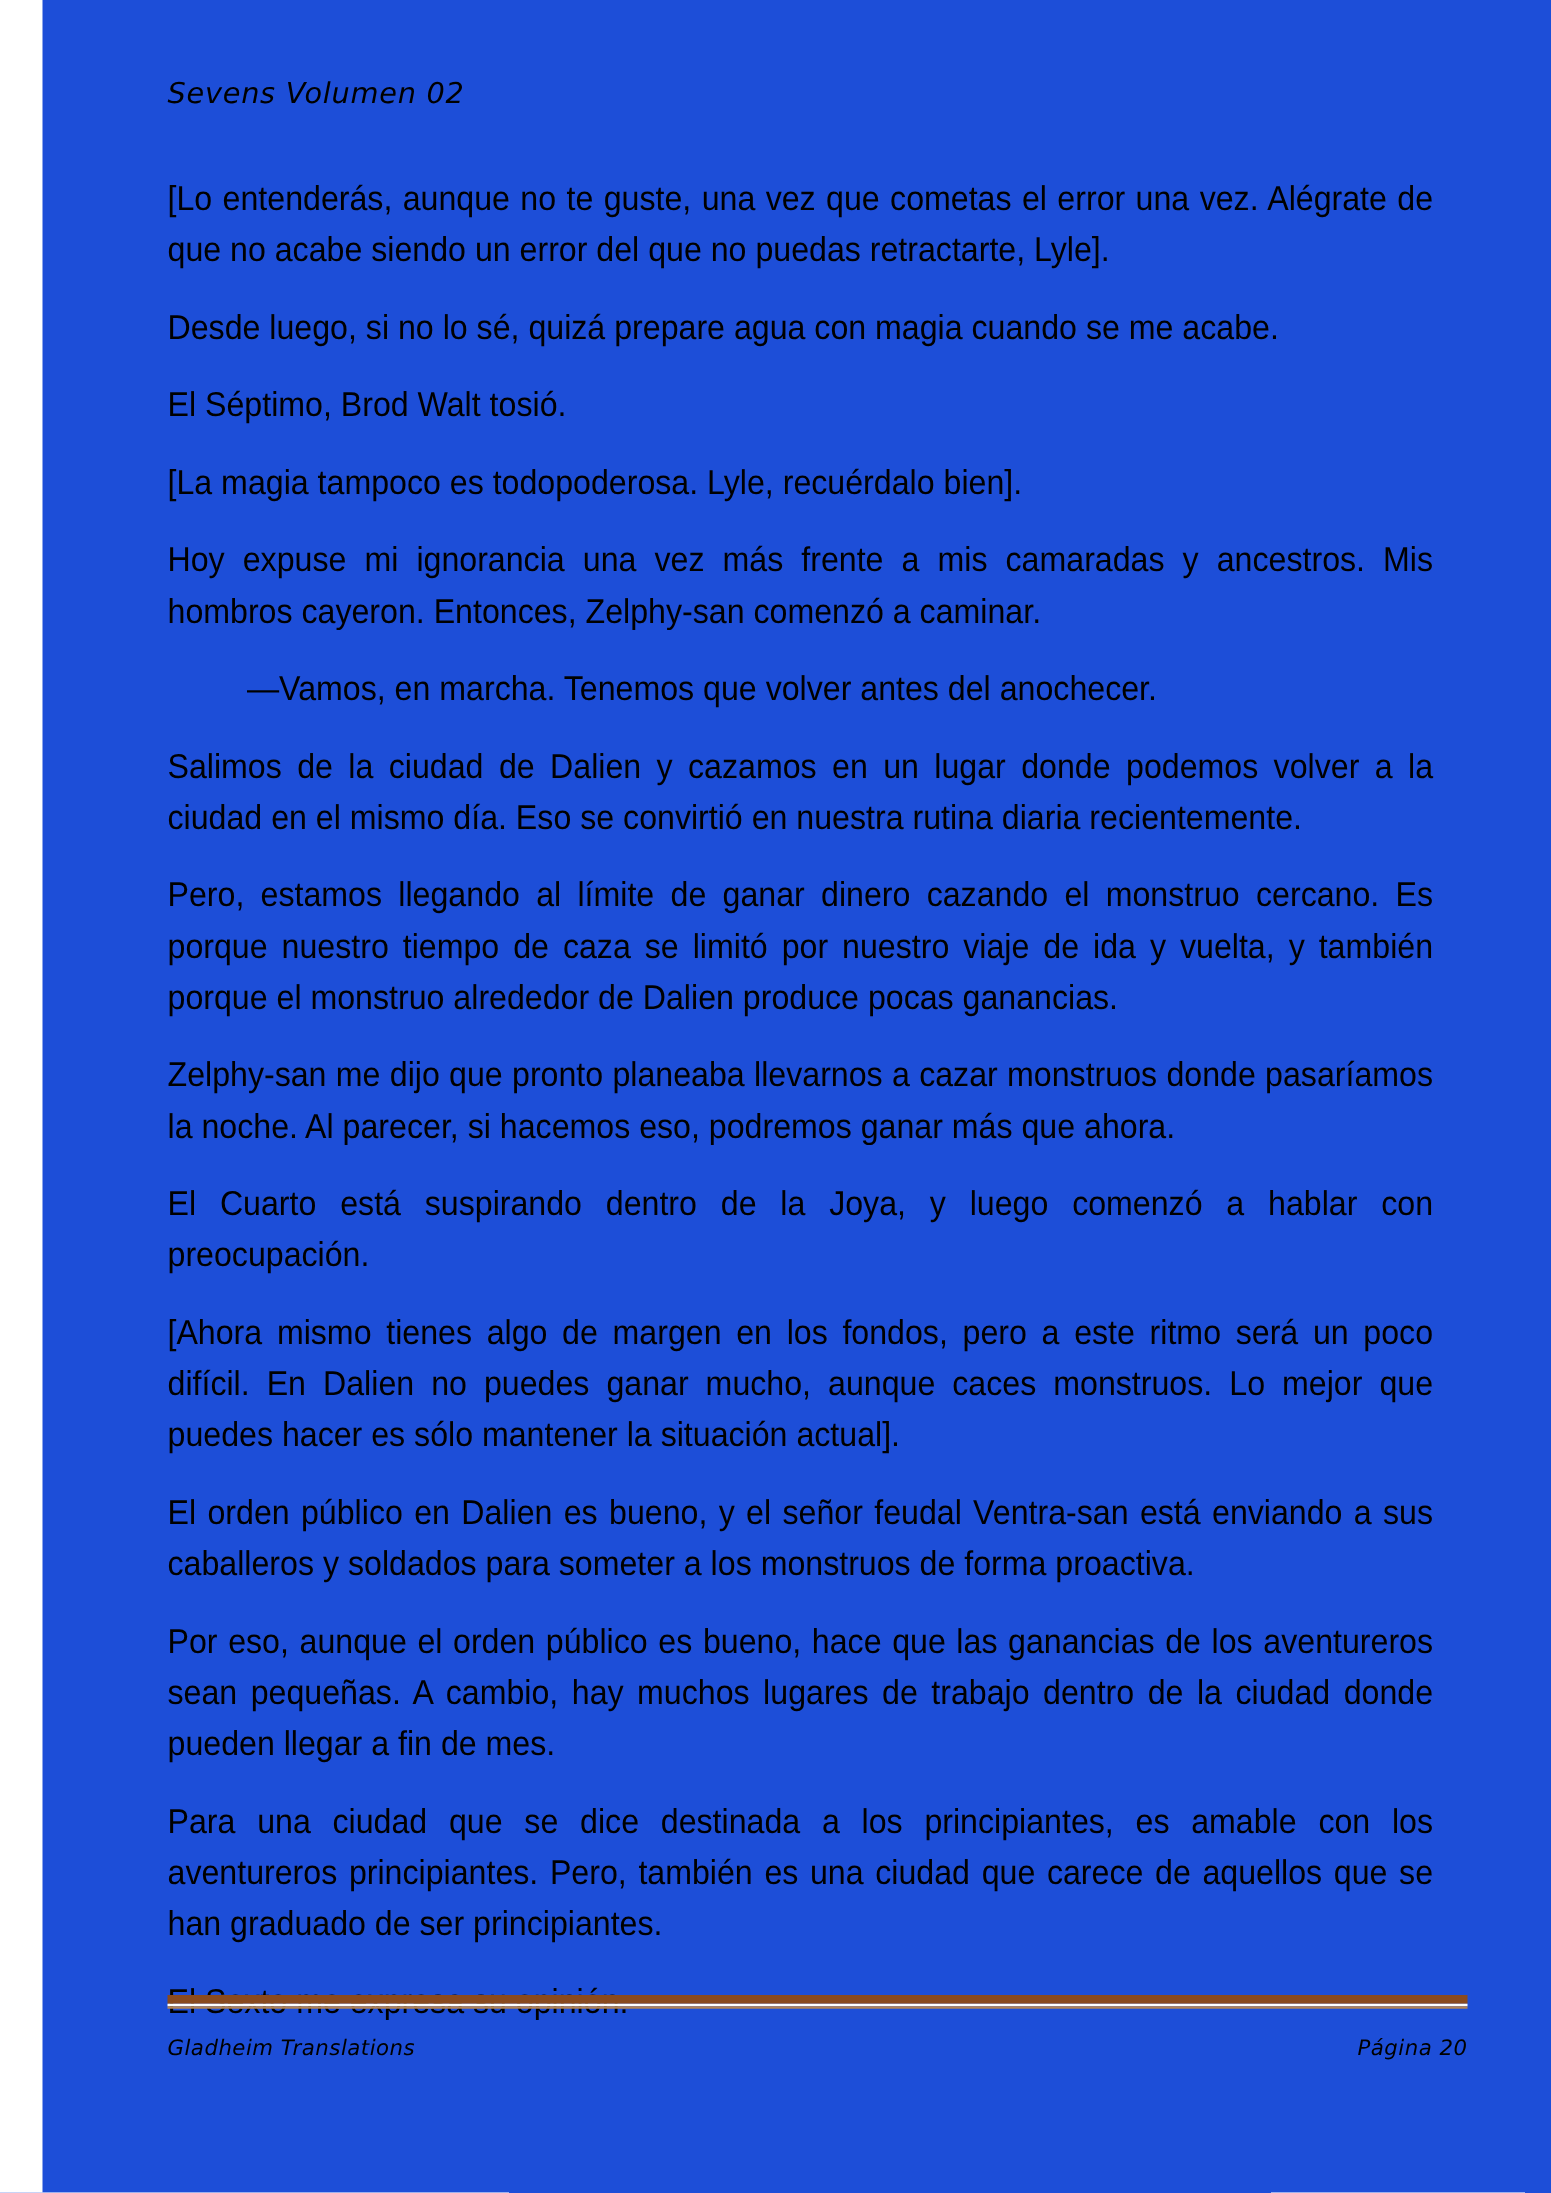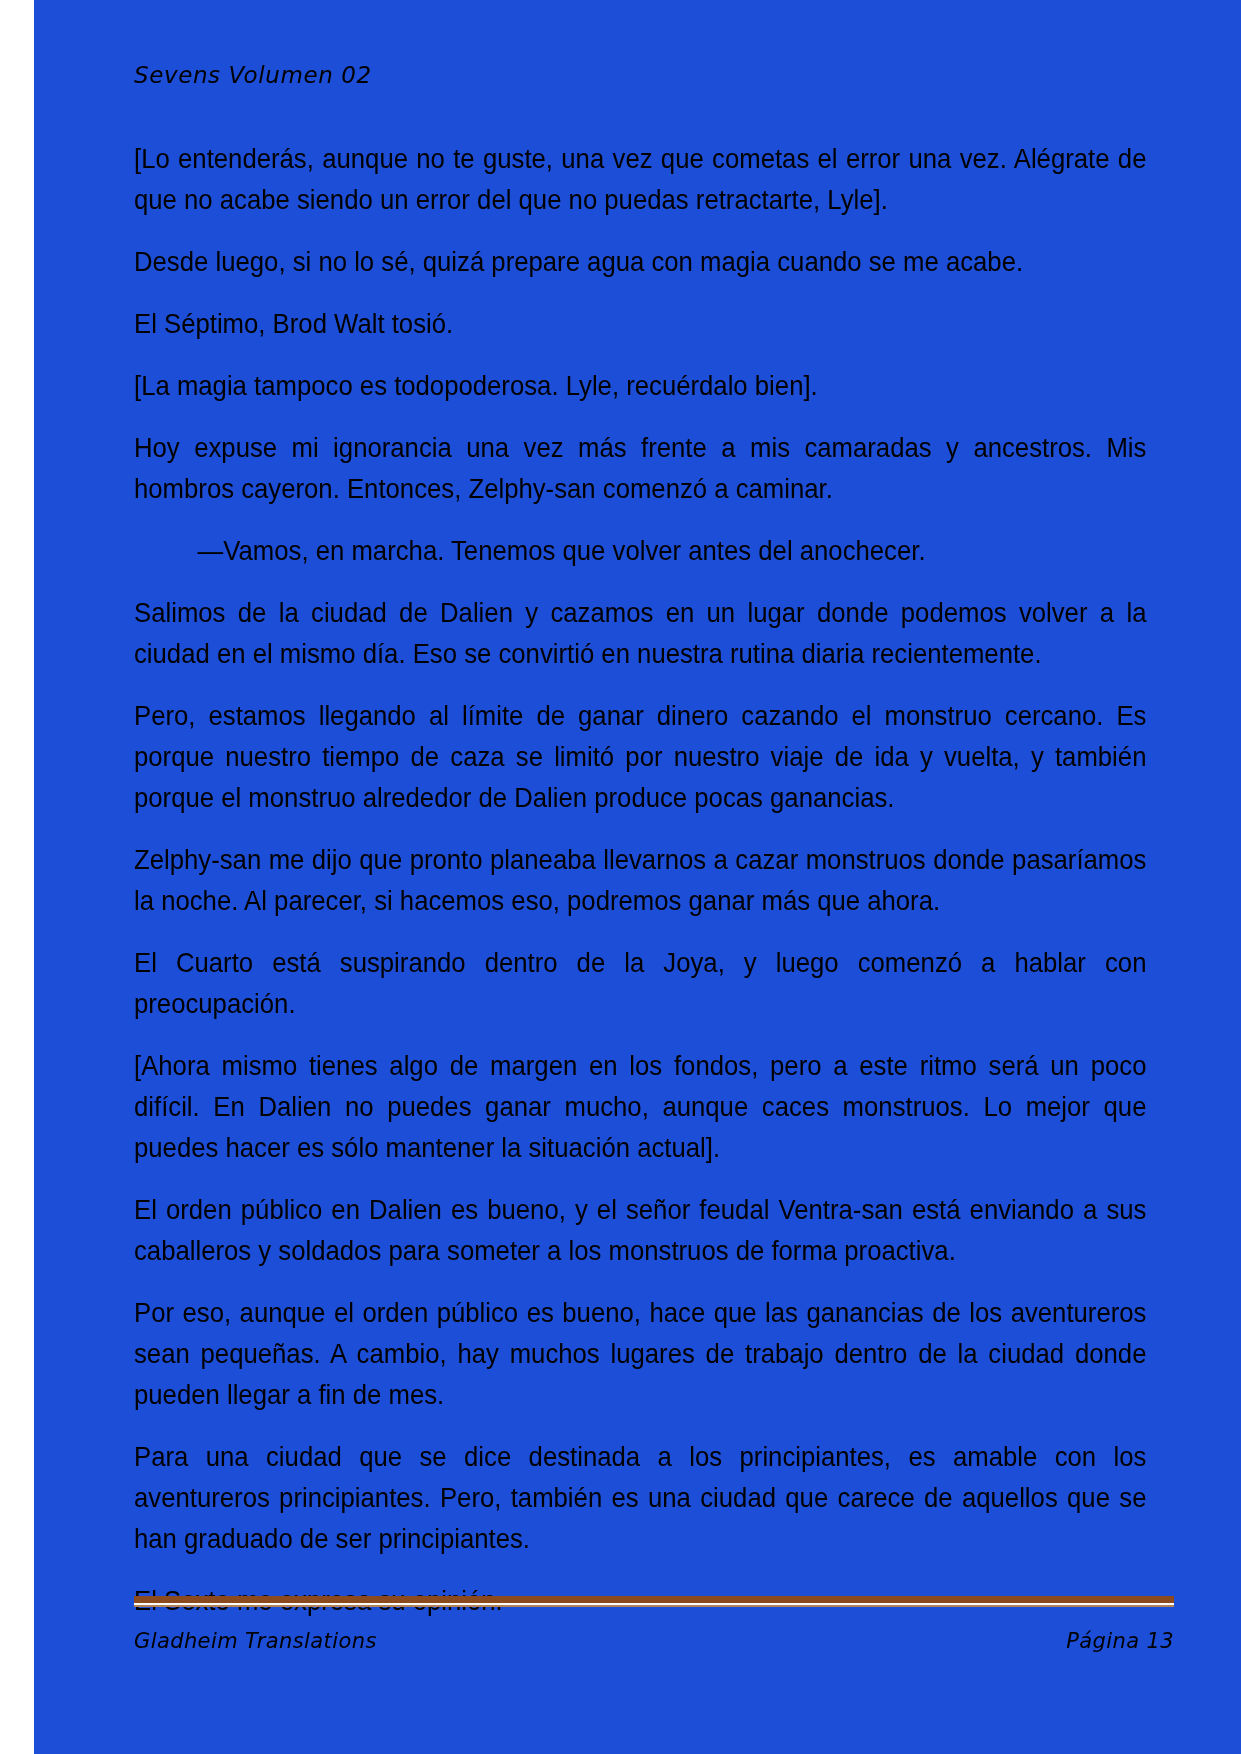--- a/index.html
+++ b/index.html
@@ -93,21 +93,21 @@
     width: 100%;
   }
 
   .footer-row {
     display: flex;
     justify-content: space-between;
     align-items: baseline;
     margin-top: 22px;
     font-family: "DejaVu Sans", sans-serif;
     font-style: italic;
-    font-size: 21px;
+    font-size: 17px;
     color: #000000;
   }
 
   .footer-left {
     letter-spacing: 0.4px;
     white-space: nowrap;
   }
 
   .footer-right {
     letter-spacing: 0.4px;
@@ -142,17 +142,17 @@
     </div>
 
   <div class="page-footer">
     <div>
       <div class="footer-rule-thick" style="background: rgb(138, 74, 30);"></div>
       <div class="footer-rule-gap"></div>
       <div class="footer-rule-thin" style="background: rgb(176, 131, 88);"></div>
     </div>
     <div class="footer-row">
       <div class="footer-left">Gladheim Translations</div>
-      <div class="footer-right">Página 13</div>
+      <div class="footer-right">Página 20</div>
     </div>
   </div>
 
 </div>
 
 </body></html>

